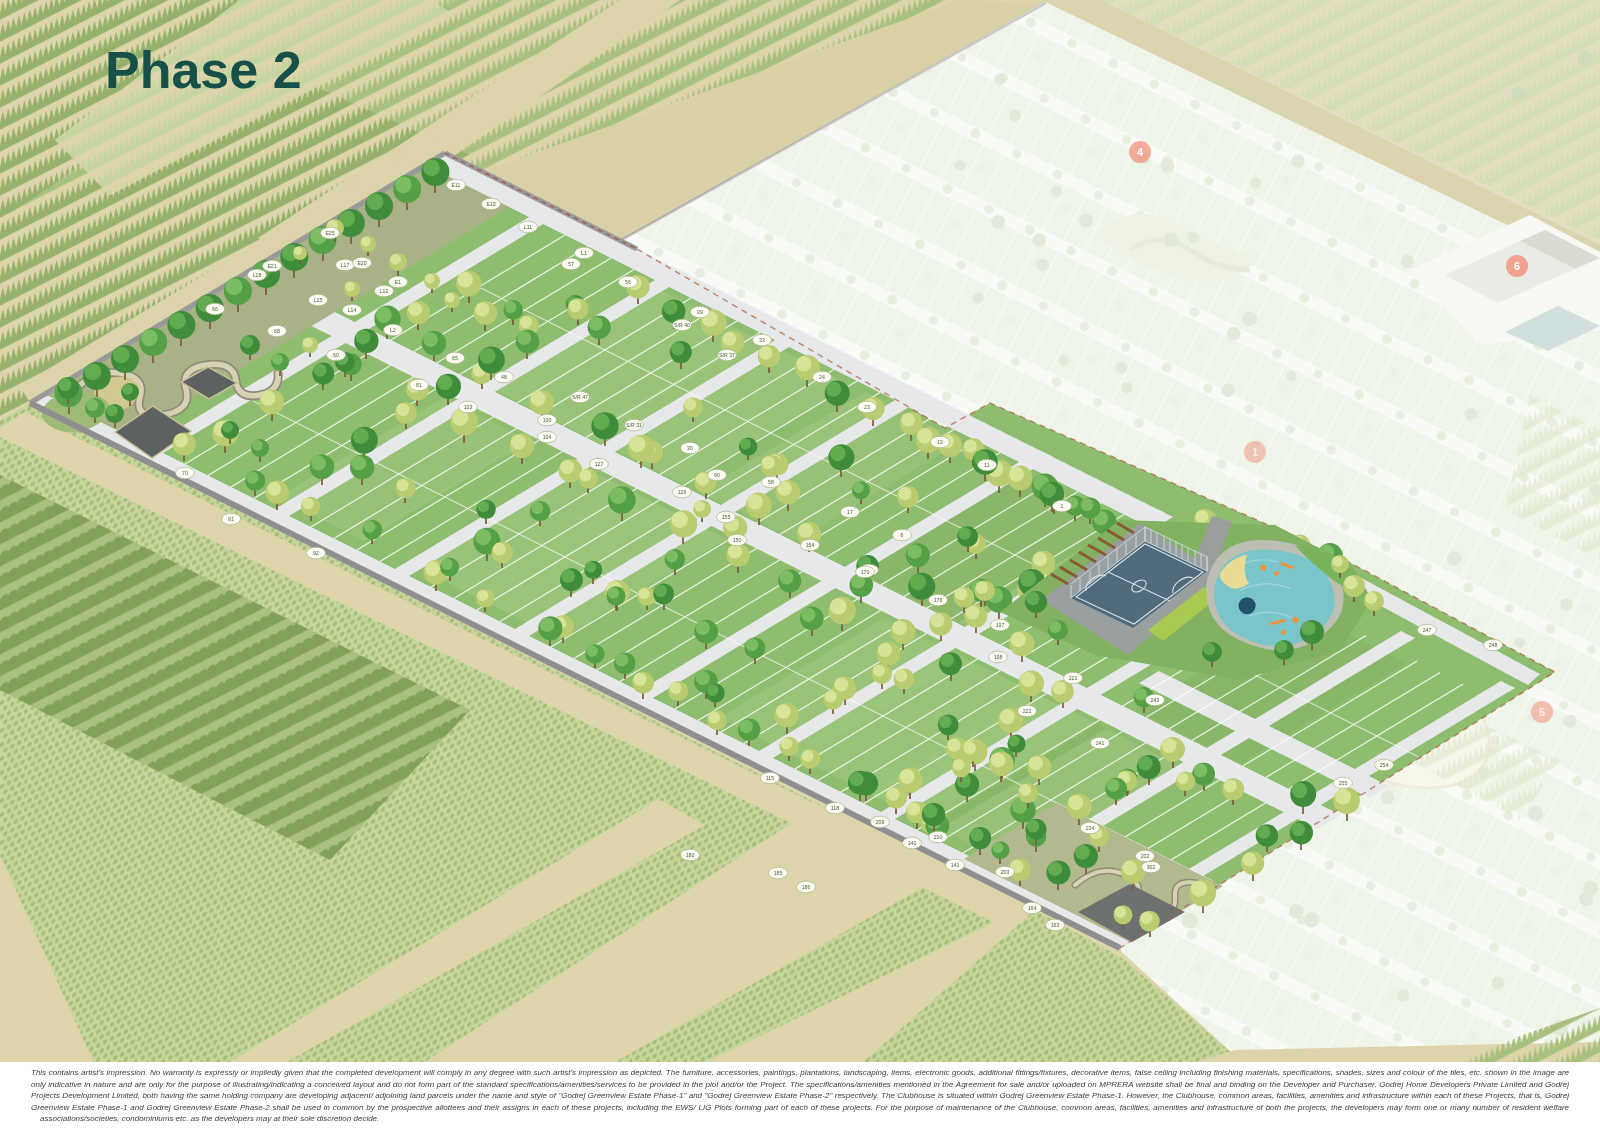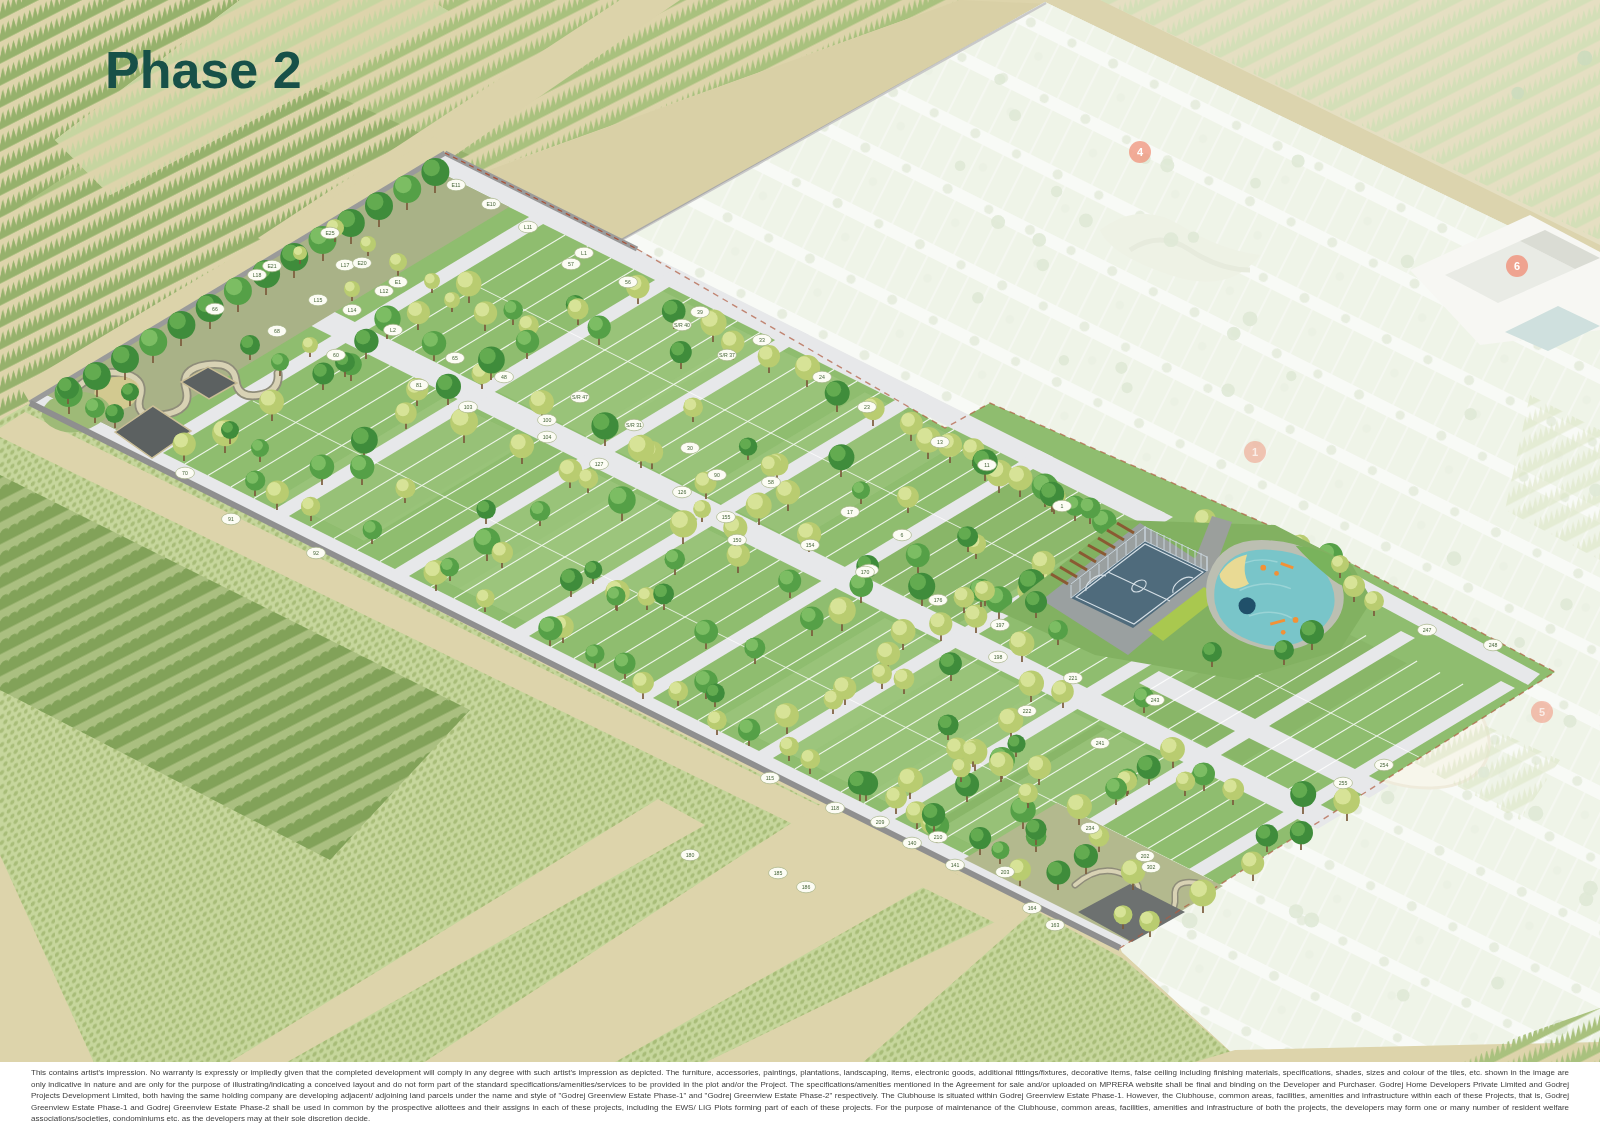--- a/index.html
+++ b/index.html
@@ -1,18 +1,18 @@
 <!DOCTYPE html>
 <html><head><meta charset="utf-8"><style>
 html,body{margin:0;padding:0;background:#fff;font-family:"Liberation Sans",sans-serif;}
 svg{display:block}
 .wrap{position:relative;width:1600px;height:1131px;overflow:hidden;}
 .disc{position:absolute;left:31px;top:1067px;width:1538px;font-size:8.0px;line-height:11.5px;color:#3c3c3c;}
-.dl{text-align:justify;text-align-last:justify;}
-.dl.last{text-align-last:left;}
+.dl{text-align:justify;text-align-last:justify;font-style:italic;}
+.dl.last{text-align-last:left;margin-left:9px;}
 </style></head><body>
 <div class="wrap">
 <svg xmlns="http://www.w3.org/2000/svg" width="1600" height="1131" viewBox="0 0 1600 1131">
       <defs>
 <pattern id="chevA" width="43.17" height="22" patternUnits="userSpaceOnUse" patternTransform="skewY(-27)">
  <path d="M0 14 L2.7 3 L5.4 14 L8.1 3 L10.8 14 L13.5 3 L16.2 14 L18.9 3 L21.6 14 L24.3 3 L27 14 L29.7 3 L32.4 14 L35.1 3 L37.8 14 L40.5 3 L43.17 14 L43.17 19.5 L0 19.5 Z" fill="#96b16c"></path>
 </pattern>
 <pattern id="chevB" width="43.17" height="22" patternUnits="userSpaceOnUse" patternTransform="skewY(-27)">
  <path d="M0 14 L2.7 3 L5.4 14 L8.1 3 L10.8 14 L13.5 3 L16.2 14 L18.9 3 L21.6 14 L24.3 3 L27 14 L29.7 3 L32.4 14 L35.1 3 L37.8 14 L40.5 3 L43.17 14 L43.17 19.5 L0 19.5 Z" fill="#a9c17e"></path>
 </pattern>

